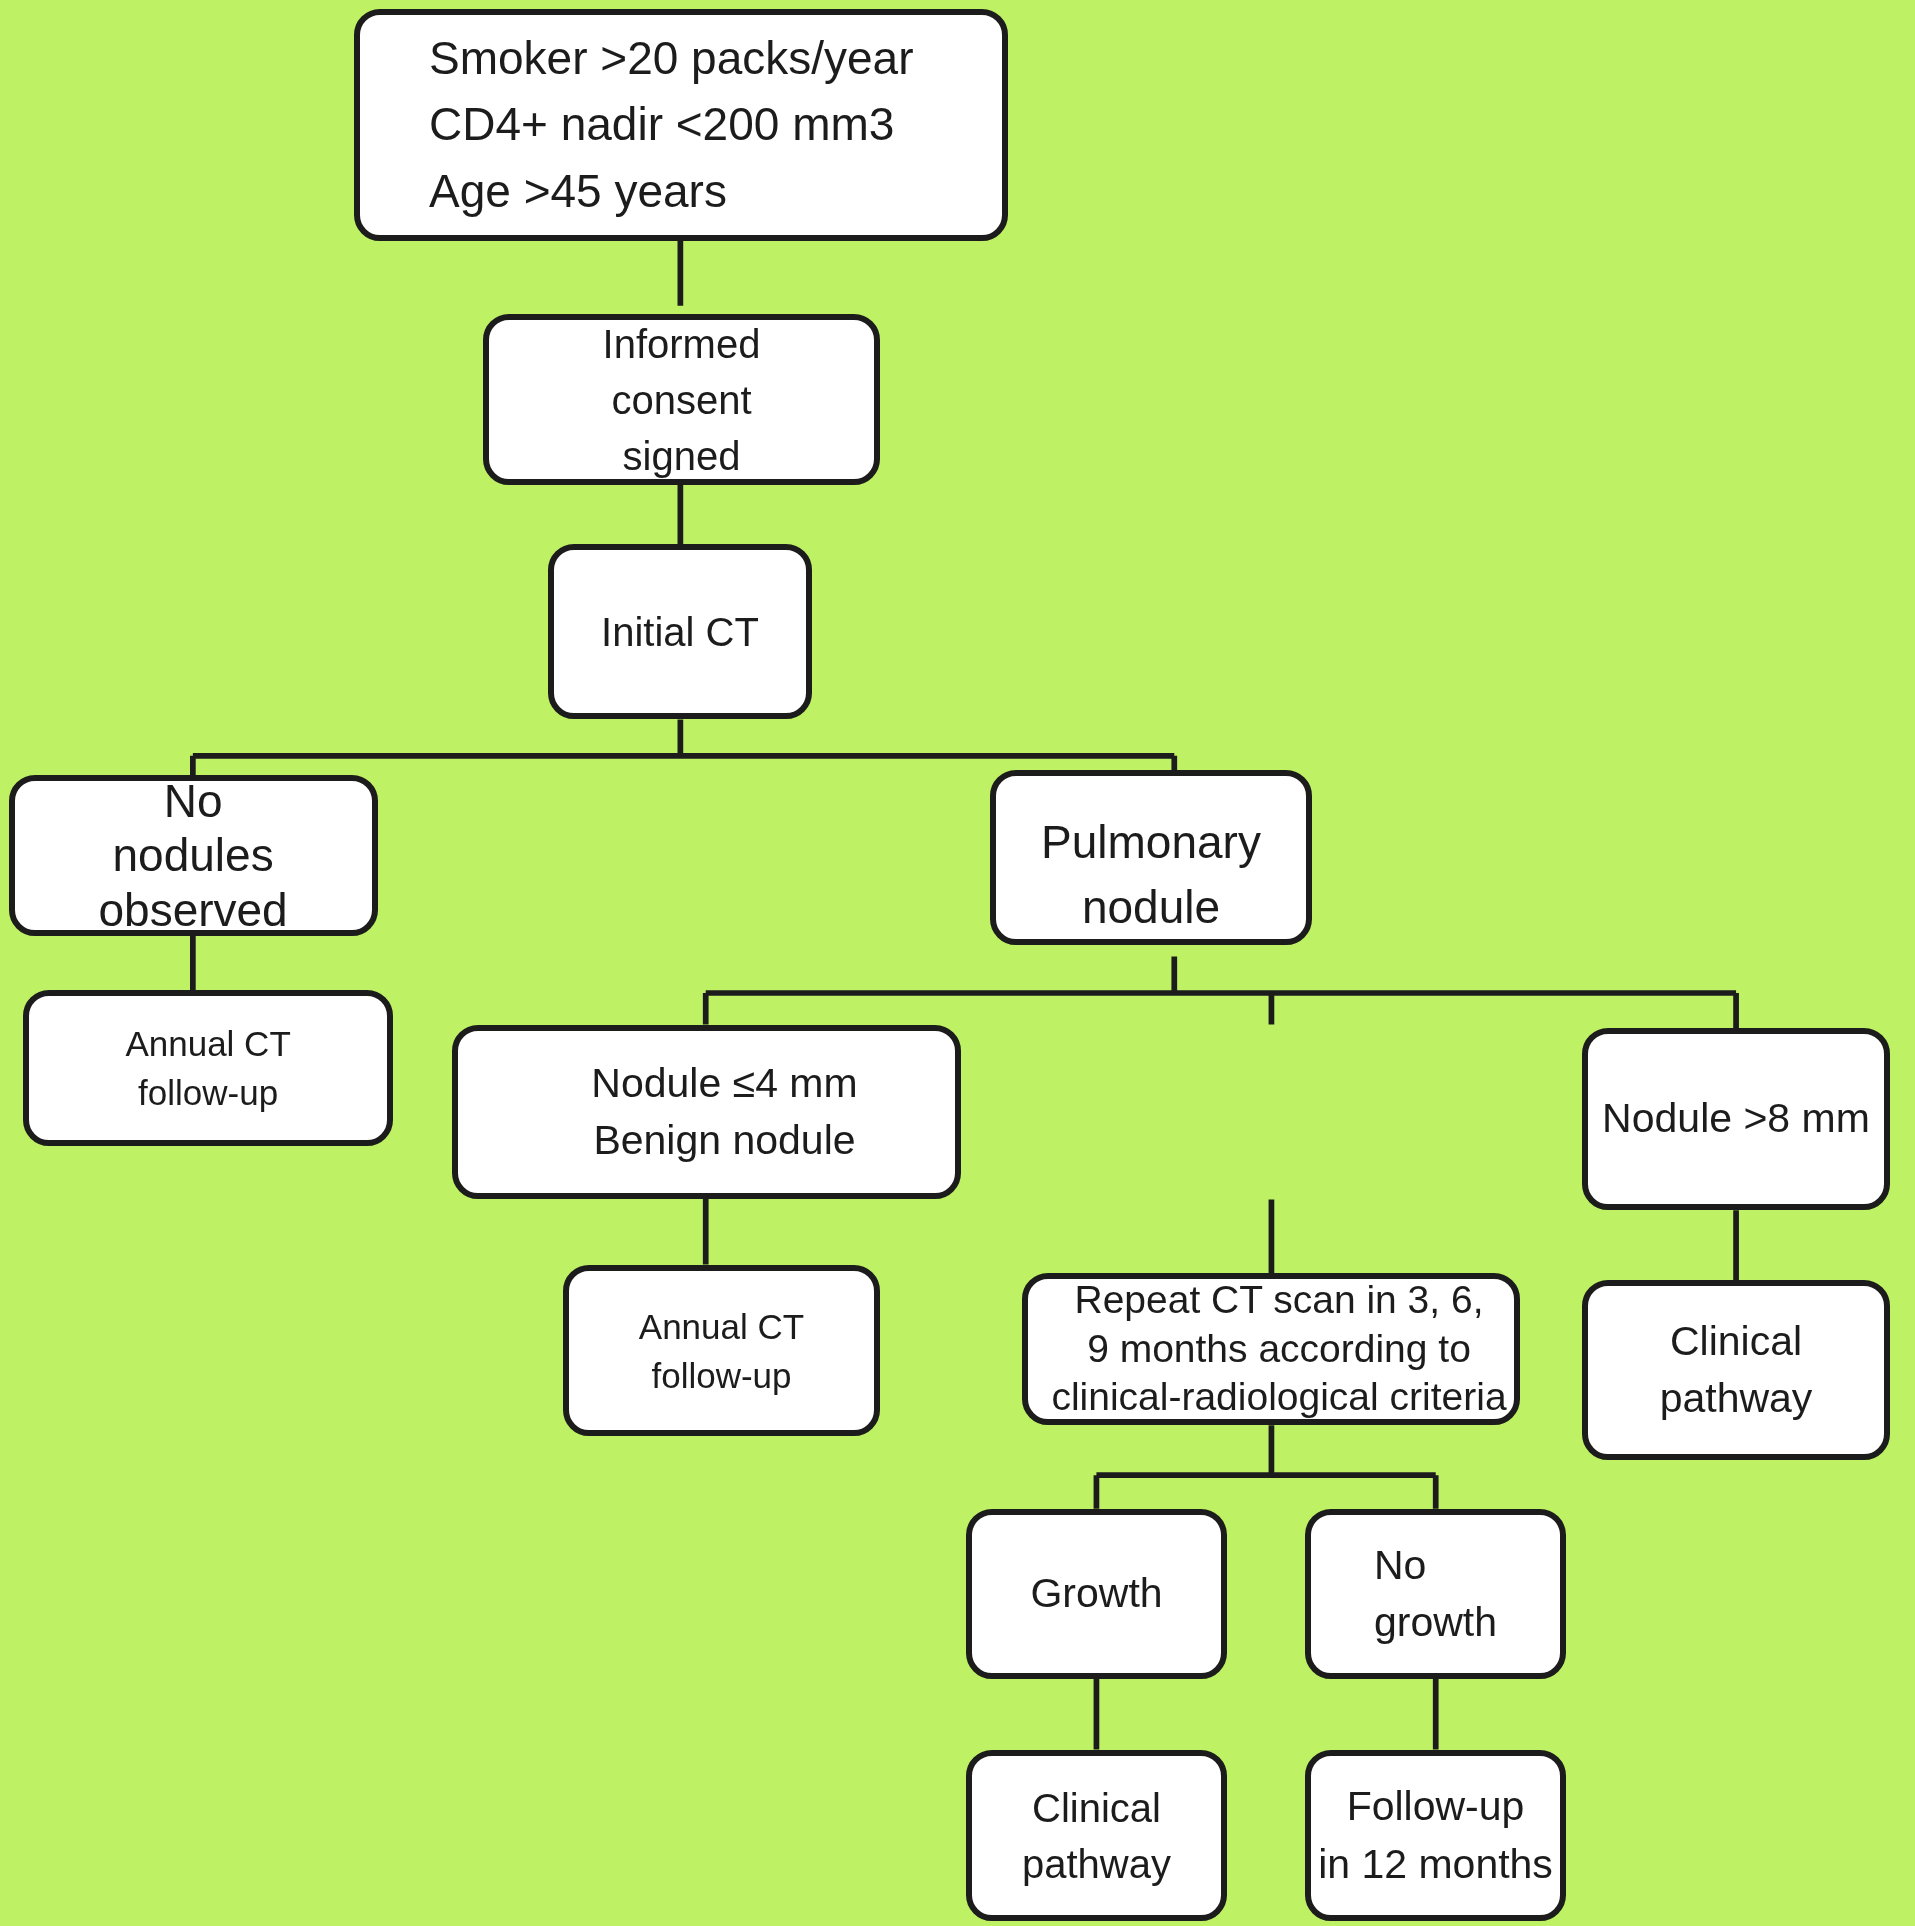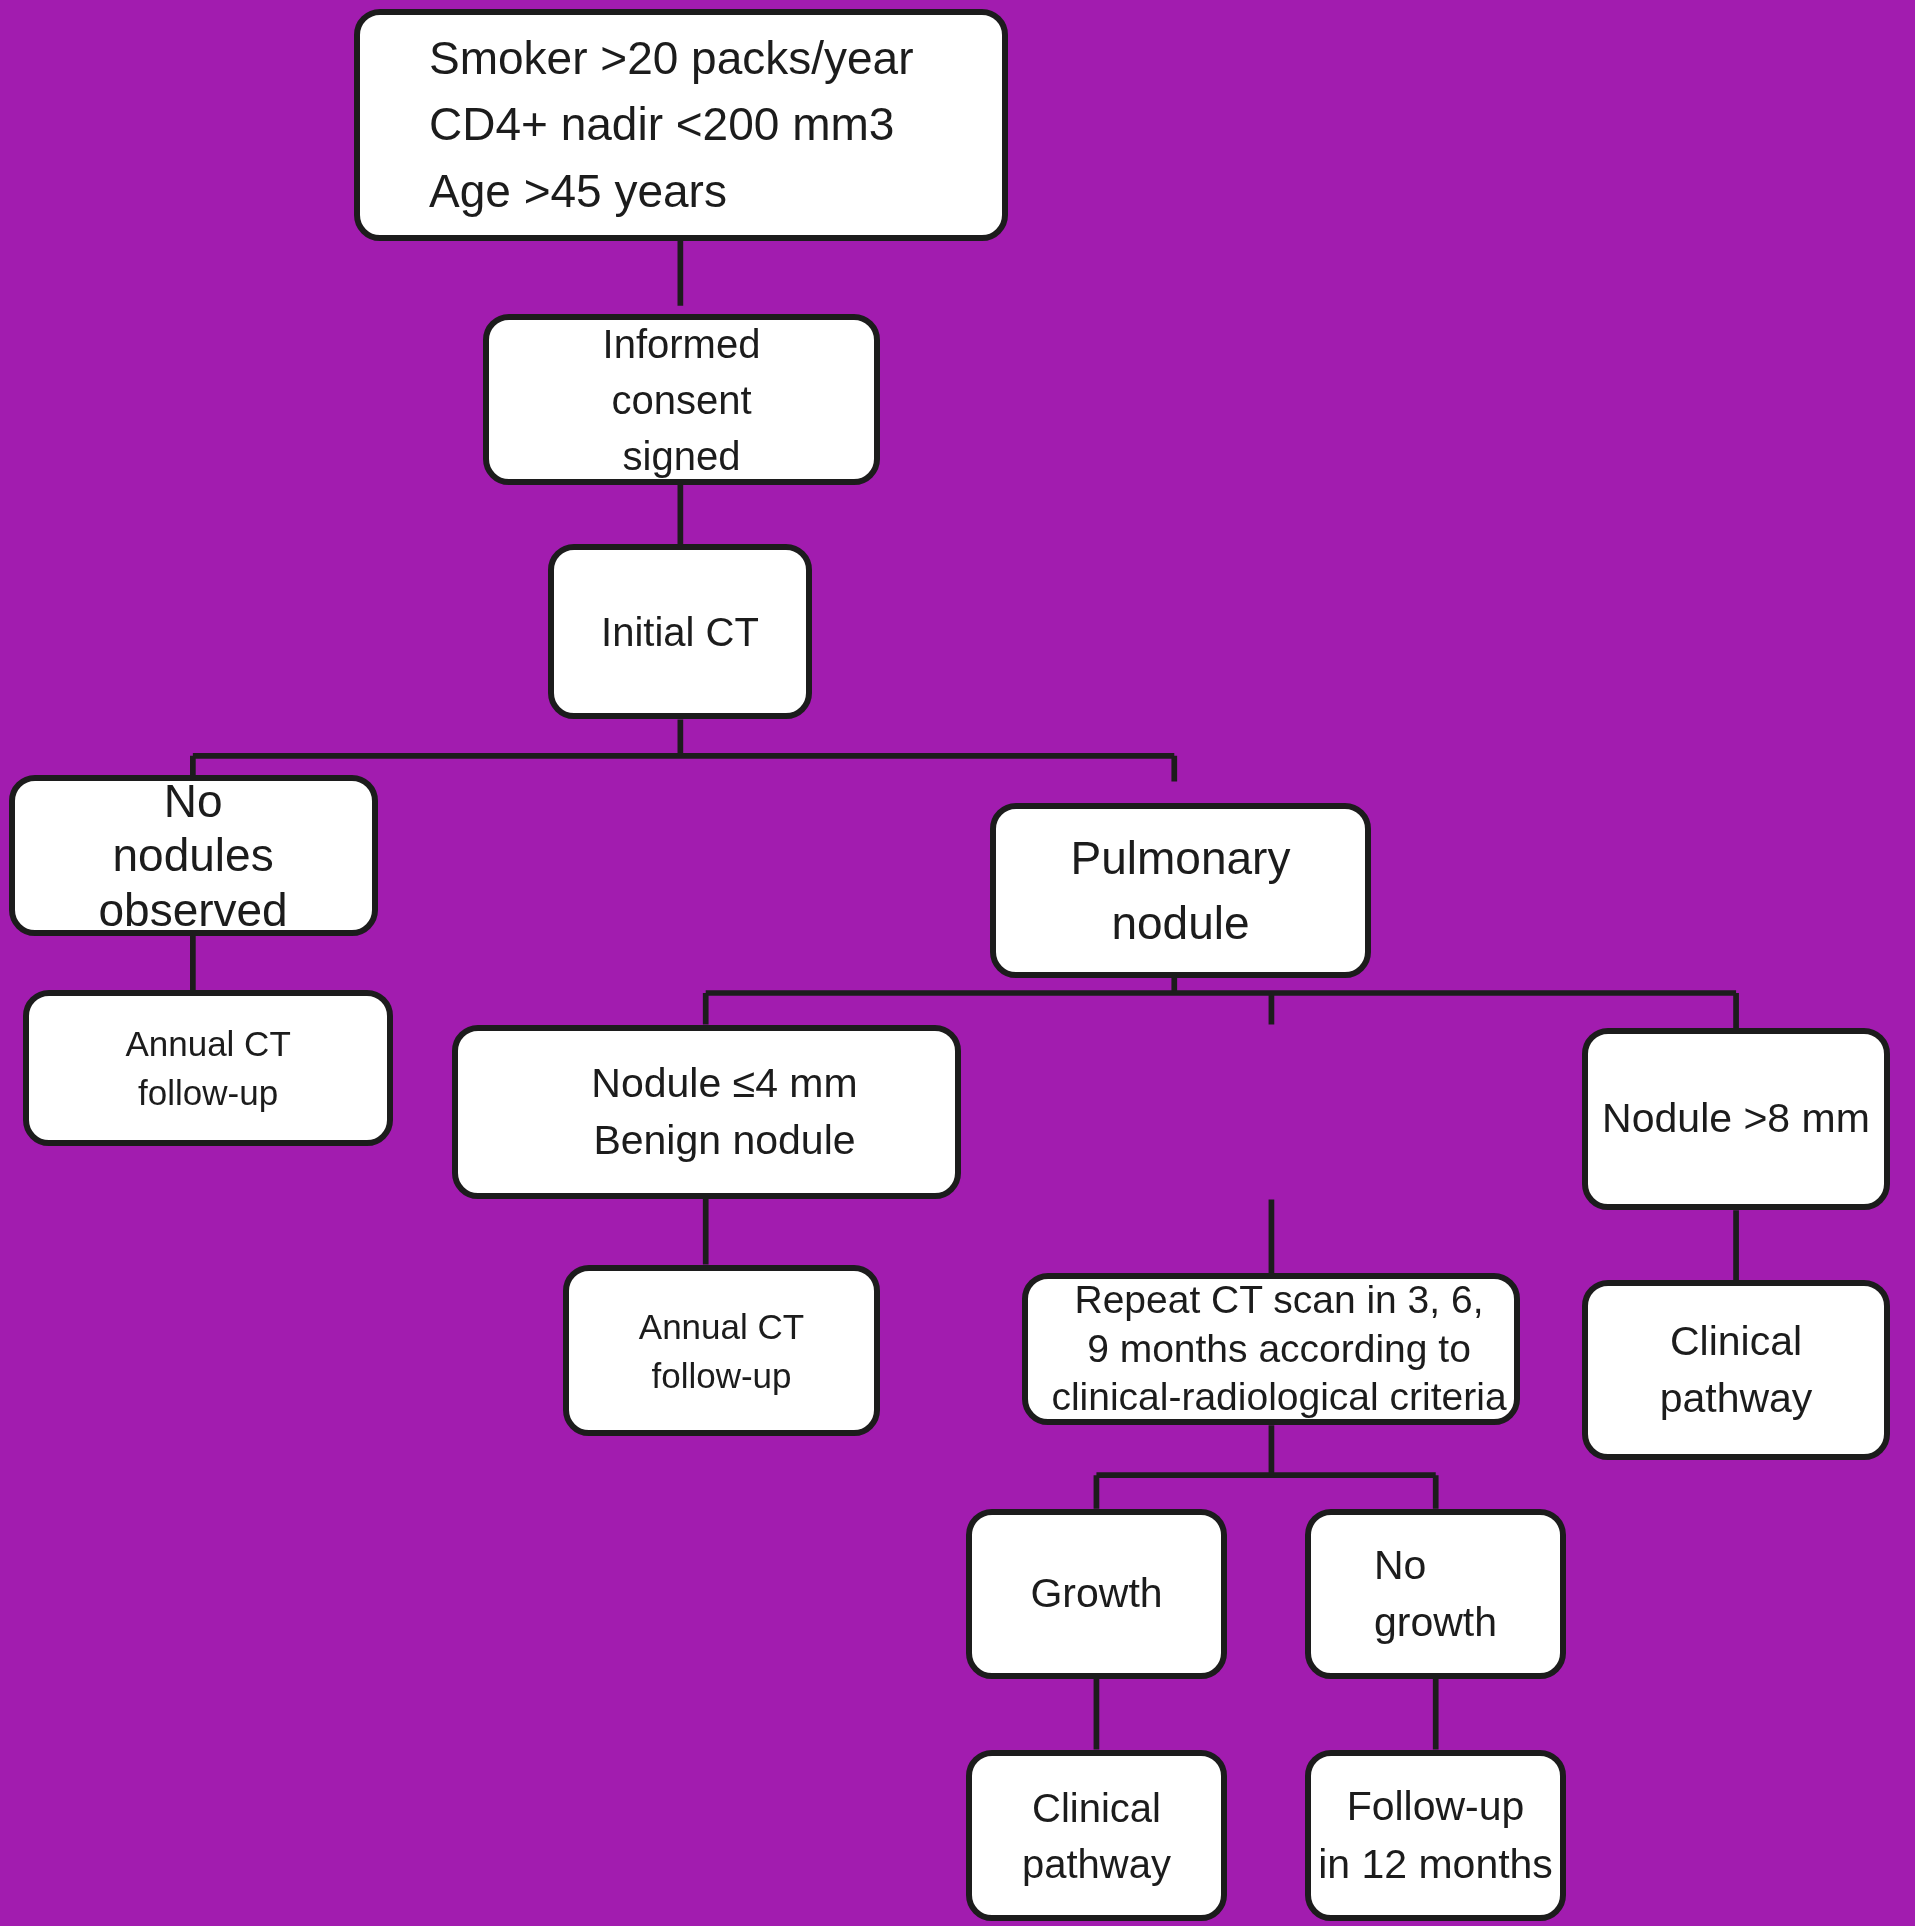--- a/index.html
+++ b/index.html
@@ -4,21 +4,21 @@
 <style>
   html, body {
     margin: 0;
     padding: 0;
     background: #ffffff;
   }
   #canvas {
     position: relative;
     width: 1915px;
     height: 1926px;
-    background: #a21caf;
+    background: #bef264;
     font-family: "Liberation Sans", sans-serif;
     color: #1c1c1c;
     overflow: hidden;
   }
   #connectors {
     position: absolute;
     left: 0; top: 0;
     width: 1915px;
     height: 1926px;
   }
@@ -110,21 +110,21 @@
     </div>
   </div>
 
   <div class="node fs-66" style="left:7.1px; top:990px; width:370px; height:156px;">
     <div class="stack">
       <div>Annual CT</div>
       <div>follow-up</div>
     </div>
   </div>
 
-  <div class="node fs-64" style="left:990px; top:803px; width:381px; height:175px;">
+  <div class="node fs-64" style="left:990px; top:770px; width:322px; height:175px;align-items:flex-end;">
     <div class="stack">
       <div>Pulmonary</div>
       <div>nodule</div>
     </div>
   </div>
 
   <div class="node fs-58" style="left:452px; top:1025px; width:509px; height:174px;padding-left:36px;">
     <div class="stack">
       <div>Nodule ≤4 mm</div>
       <div>Benign nodule</div>

